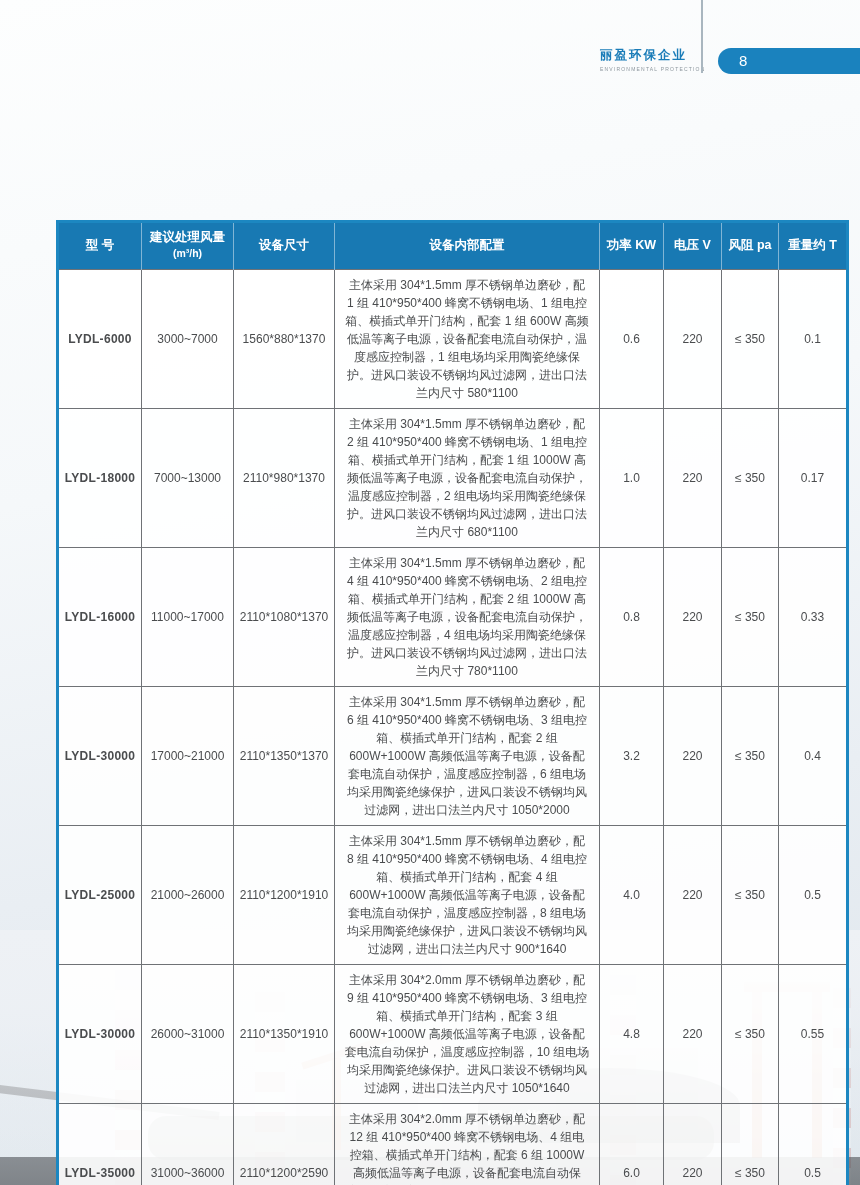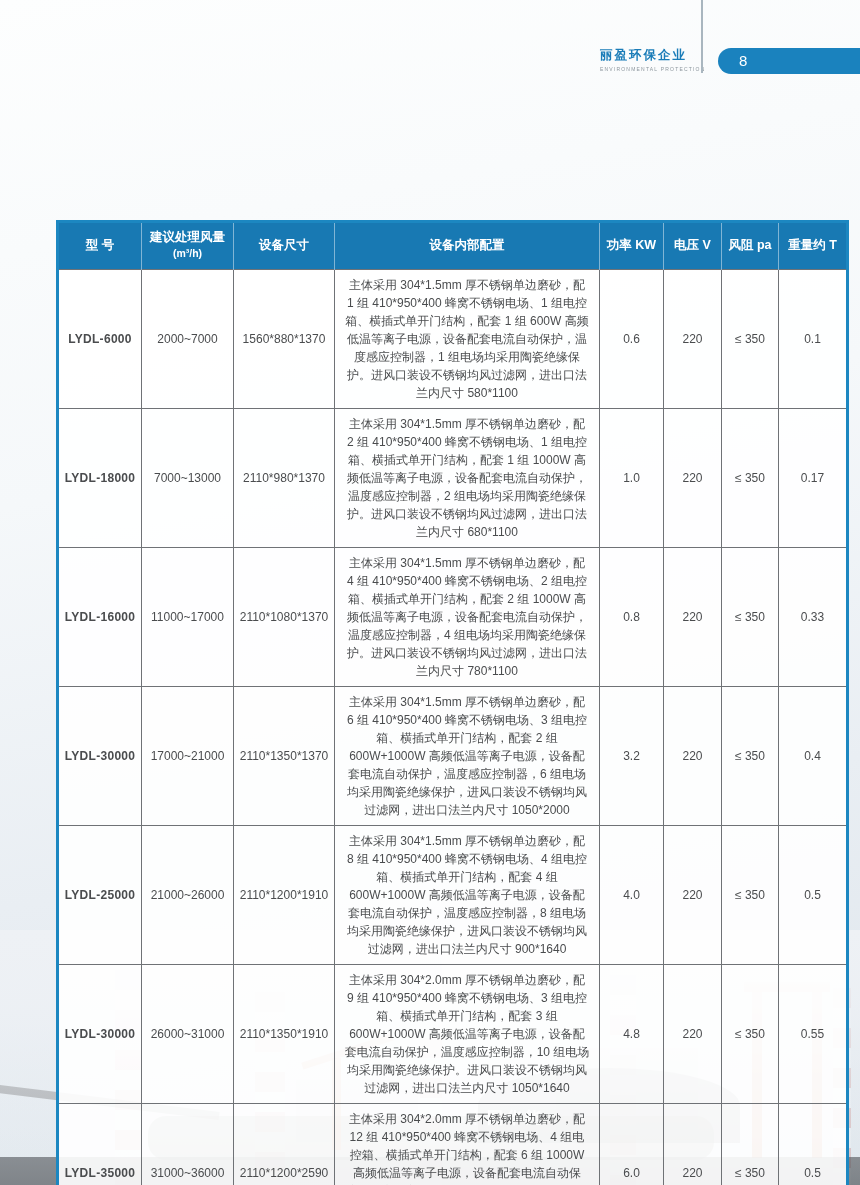--- a/index.html
+++ b/index.html
@@ -113,21 +113,21 @@
           <th class="col-config">设备内部配置</th>
           <th class="col-power">功率 KW</th>
           <th class="col-voltage">电压 V</th>
           <th class="col-resistance">风阻 pa</th>
           <th class="col-weight">重量约  T</th>
         </tr>
     </thead>
     <tbody>
         <tr>
           <td class="col-model">LYDL-6000</td>
-          <td class="col-airflow">2000~7000</td>
+          <td class="col-airflow">3000~7000</td>
           <td class="col-size">1560*880*1370</td>
           <td class="col-config">主体采用 304*1.5mm 厚不锈钢单边磨砂，配 1 组 410*950*400 蜂窝不锈钢电场、1 组电控箱、横插式单开门结构，配套 1 组 600W 高频低温等离子电源，设备配套电流自动保护，温度感应控制器，1 组电场均采用陶瓷绝缘保护。进风口装设不锈钢均风过滤网，进出口法兰内尺寸 580*1100</td>
           <td class="col-power">0.6</td>
           <td class="col-voltage">220</td>
           <td class="col-resistance">≤ 350</td>
           <td class="col-weight">0.1</td>
         </tr>
         <tr>
           <td class="col-model">LYDL-18000</td>
           <td class="col-airflow">7000~13000</td>

